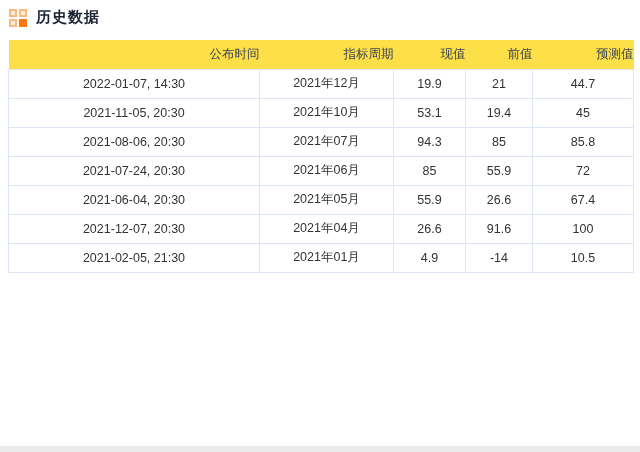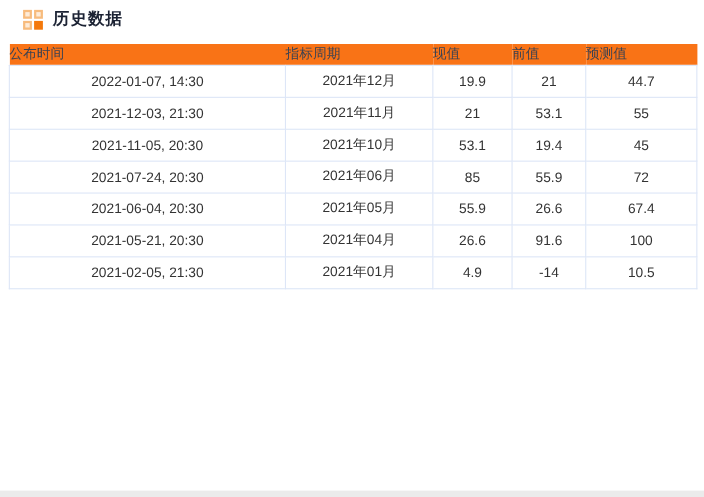--- a/index.html
+++ b/index.html
@@ -7,21 +7,20 @@
   body {
     font-family: "Liberation Sans", "DejaVu Sans", sans-serif;
     background: #ffffff;
     position: relative;
     overflow: hidden;
   }
   .section-header {
     display: flex;
     align-items: center;
     padding: 8px 8px 7px 9px;
-    margin-left: 12px;
   }
   .grid-icon {
     width: 18px; height: 18px;
     display: grid;
     grid-template-columns: 1fr 1fr;
     grid-template-rows: 1fr 1fr;
     gap: 2px;
     margin-right: 9px;
     flex: 0 0 auto;
   }
@@ -47,25 +46,25 @@
     table-layout: fixed;
     font-size: 12.5px;
     color: #333333;
   }
   .history-table col.c1 { width: 251px; }
   .history-table col.c2 { width: 134px; }
   .history-table col.c3 { width: 72px; }
   .history-table col.c4 { width: 67px; }
   .history-table col.c5 { width: 101px; }
   .history-table th {
-    background: #f97316;
+    background: #fde047;
     font-weight: normal;
     color: #3c4252;
-    height: 19px;
-    text-align: left;
+    height: 29px;
+    text-align: right;
     border: none;
   }
   .history-table td {
     height: 29px;
     text-align: center;
     border: 1px solid #dde6f7;
     background: #ffffff;
   }
   .bottom-strip {
     position: absolute;
@@ -106,49 +105,49 @@
   </thead>
   <tbody>
       <tr>
         <td>2022-01-07, 14:30</td>
         <td>2021年12月</td>
         <td>19.9</td>
         <td>21</td>
         <td>44.7</td>
       </tr>
       <tr>
-        <td>2021-12-03, 21:30</td>
-        <td>2021年11月</td>
-        <td>21</td>
-        <td>53.1</td>
-        <td>55</td>
-      </tr>
-      <tr>
         <td>2021-11-05, 20:30</td>
         <td>2021年10月</td>
         <td>53.1</td>
         <td>19.4</td>
         <td>45</td>
+      </tr>
+      <tr>
+        <td>2021-08-06, 20:30</td>
+        <td>2021年07月</td>
+        <td>94.3</td>
+        <td>85</td>
+        <td>85.8</td>
       </tr>
       <tr>
         <td>2021-07-24, 20:30</td>
         <td>2021年06月</td>
         <td>85</td>
         <td>55.9</td>
         <td>72</td>
       </tr>
       <tr>
         <td>2021-06-04, 20:30</td>
         <td>2021年05月</td>
         <td>55.9</td>
         <td>26.6</td>
         <td>67.4</td>
       </tr>
       <tr>
-        <td>2021-05-21, 20:30</td>
+        <td>2021-12-07, 20:30</td>
         <td>2021年04月</td>
         <td>26.6</td>
         <td>91.6</td>
         <td>100</td>
       </tr>
       <tr>
         <td>2021-02-05, 21:30</td>
         <td>2021年01月</td>
         <td>4.9</td>
         <td>-14</td>

